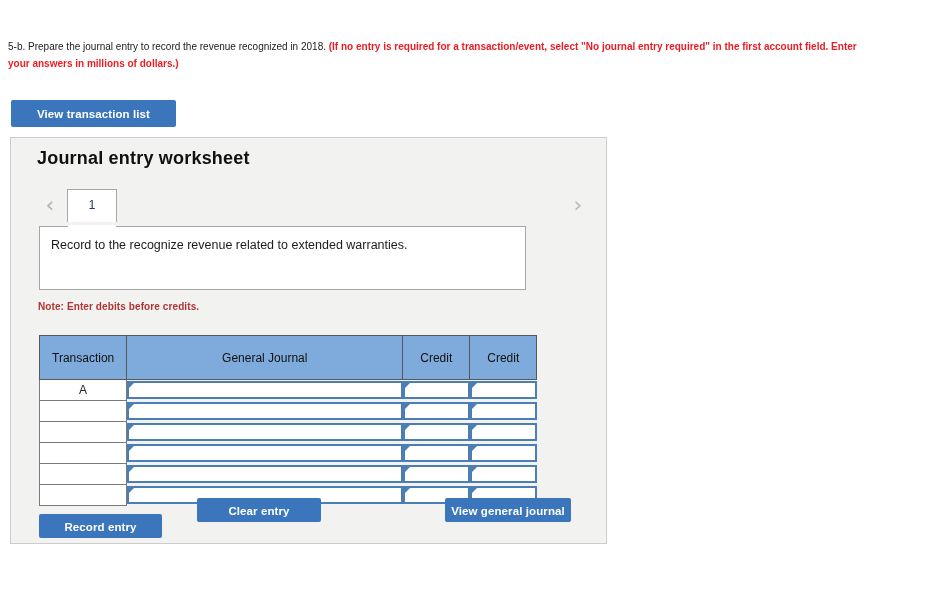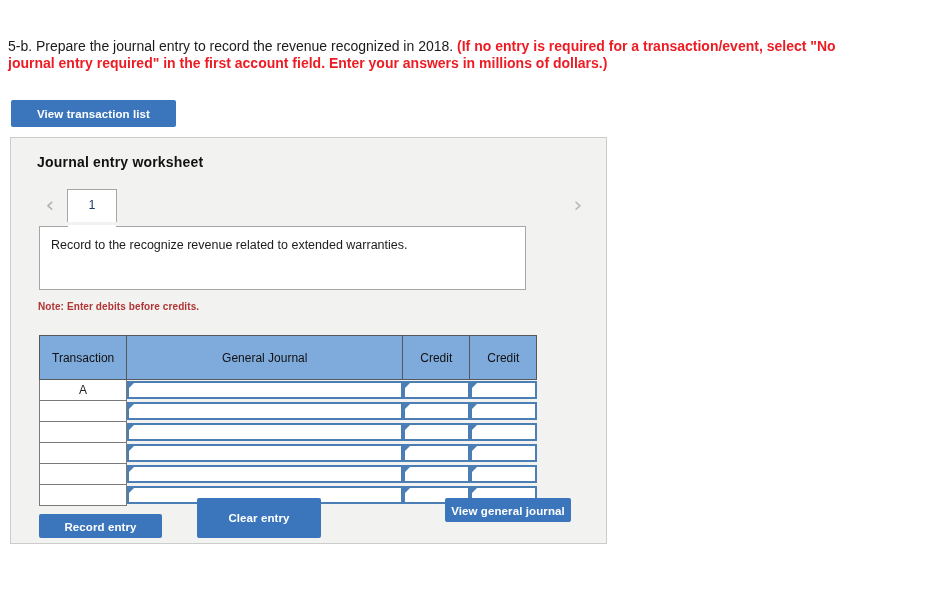--- a/index.html
+++ b/index.html
@@ -16,21 +16,21 @@
     overflow: hidden;
     position: relative;
   }
 
   
   .question {
     position: absolute;
     left: 8px;
     top: 38px;
     width: 870px;
-    font-size: 14px;
+    font-size: 10px;
     line-height: 17px;
     color: #1b1b1b;
   }
   .question .emph {
     color: #ed1c24;
     font-weight: bold;
   }
 
   
   .btn {
@@ -64,22 +64,22 @@
     width: 597px;
     height: 407px;
     background: #f2f2f1;
     border: 1px solid #cccccc;
     box-sizing: border-box;
   }
 
   .panel-title {
     position: absolute;
     left: 26px;
-    top: 16px;
-    font-size: 14px;
+    top: 10px;
+    font-size: 18px;
     font-weight: bold;
     color: #111111;
     letter-spacing: 0.2px;
   }
 
   
   .tabstrip {
     position: absolute;
     left: 0;
     top: 51px;
@@ -228,21 +228,21 @@
     top: 376px;
     width: 123px;
     height: 24px;
     line-height: 24px;
   }
   .btn-clear {
     position: absolute;
     left: 186px;
     top: 360px;
     width: 124px;
-    height: 40px;
+    height: 24px;
     line-height: 24px;
   }
   .btn-viewjournal {
     position: absolute;
     left: 434px;
     top: 360px;
     width: 126px;
     height: 24px;
     line-height: 24px;
   }

